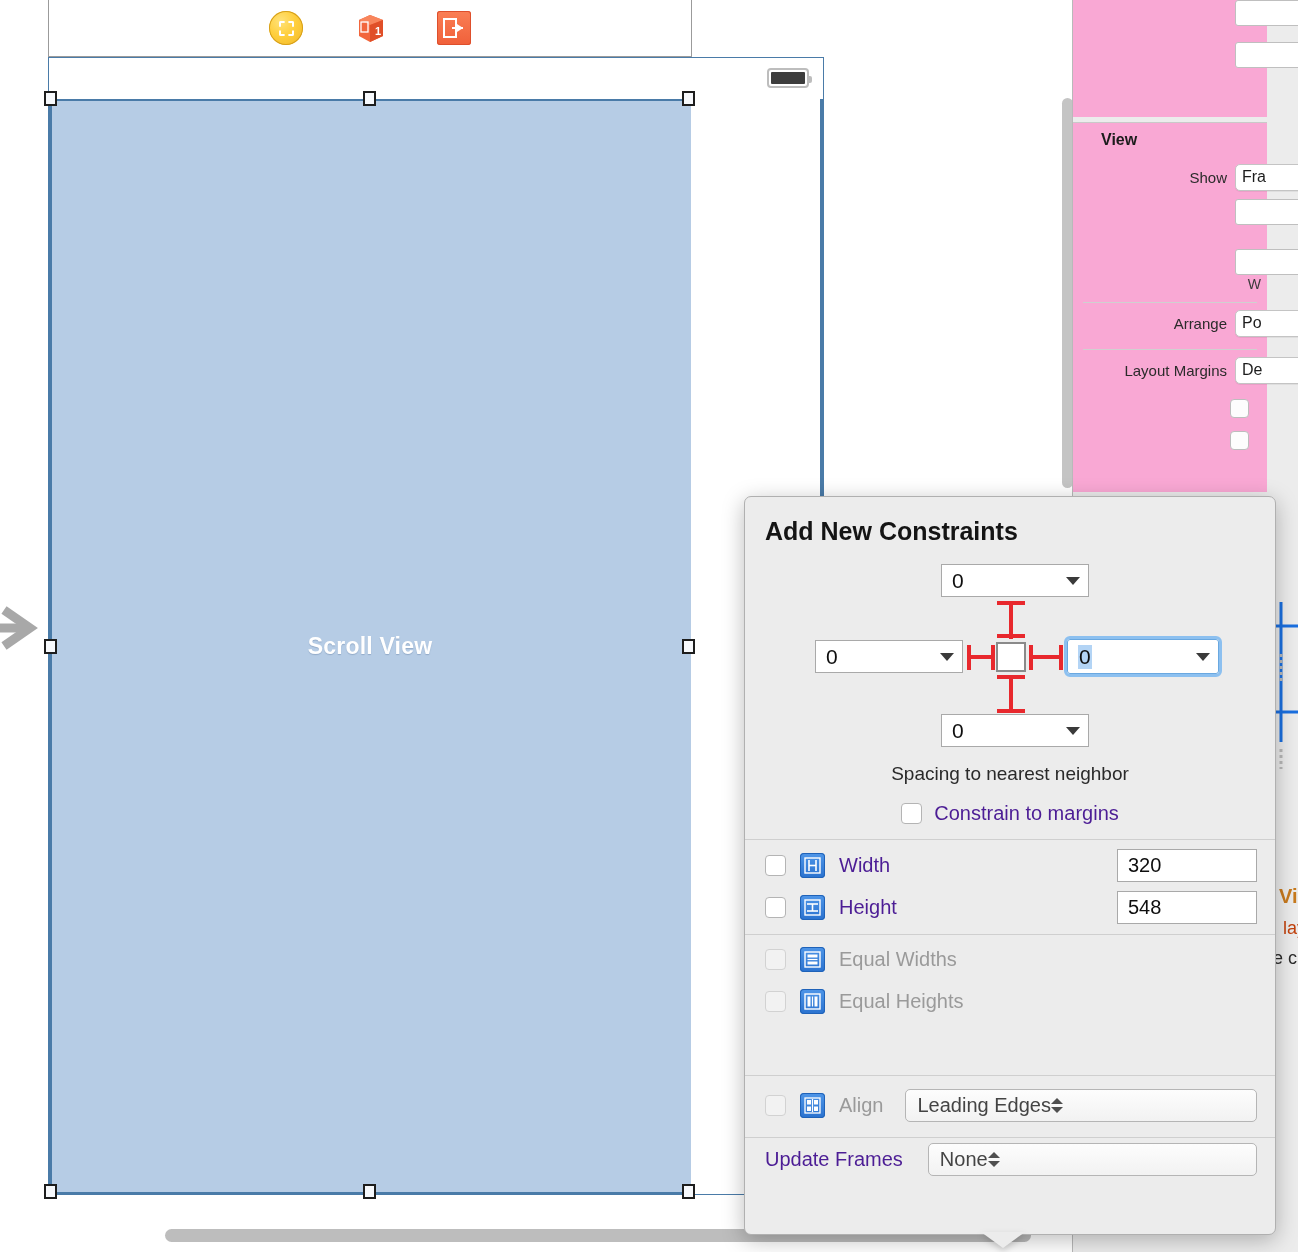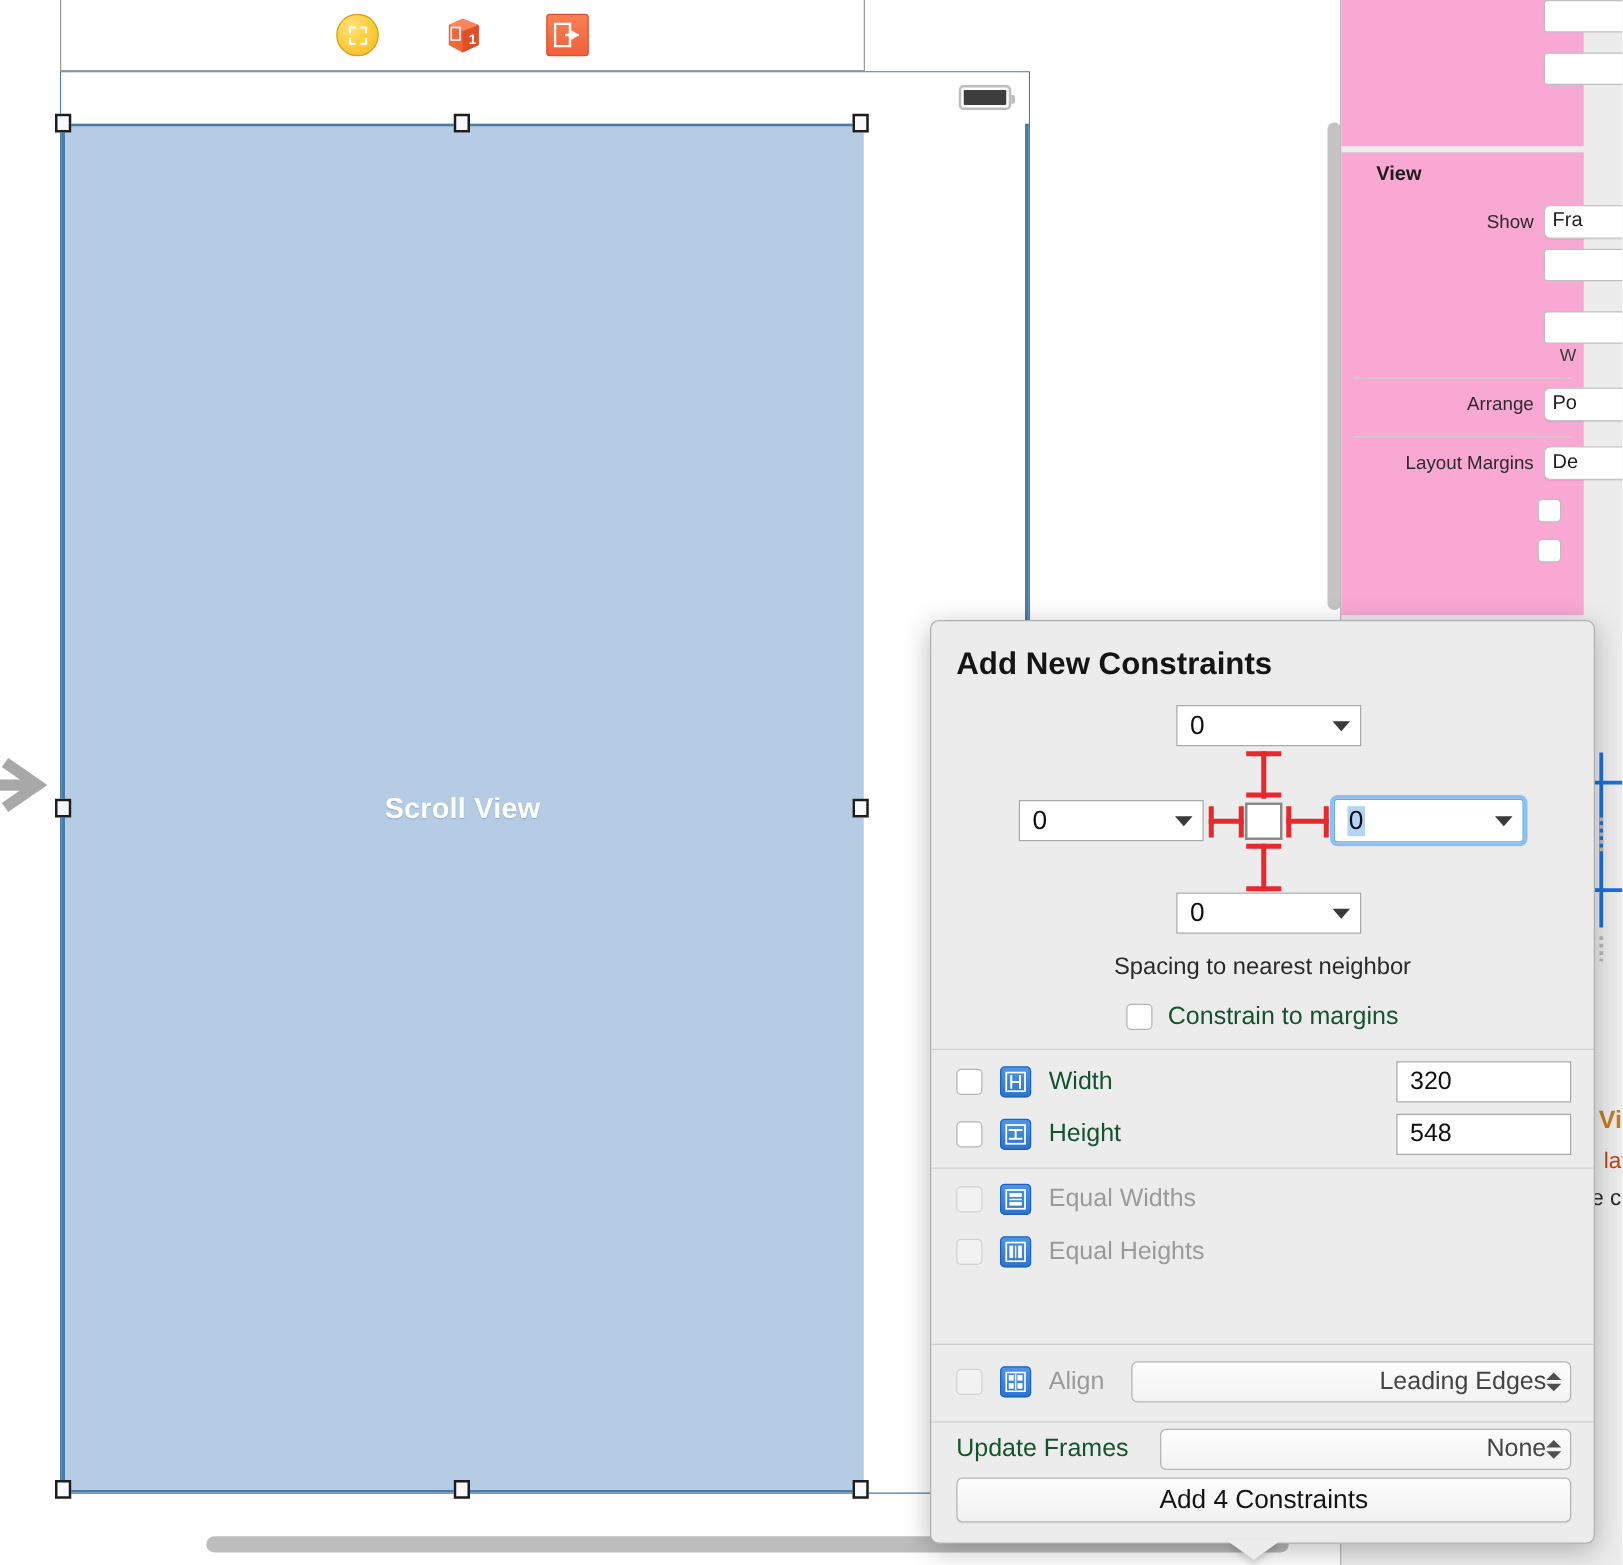--- a/index.html
+++ b/index.html
@@ -230,33 +230,33 @@
   }
   .pop-check.dim { background: #f2f2f2; border-color: #d2d2d2; }
   .pop-icon {
     width: 25px; height: 25px; border-radius: 4px;
     background: linear-gradient(#4f96e8, #2a72cf);
     box-shadow: inset 0 0 0 1px #1f62b8;
     display: flex; align-items: center; justify-content: center;
     flex: none;
   }
   .pop-icon svg { display: block; }
-  .pop-label { font-size: 20px; color: #14532d; }
+  .pop-label { font-size: 20px; color: #4c1d95; }
   .pop-label.dim { color: #9a9a9a; }
   .pop-value {
     background: #ffffff; border: 1px solid #a9a9a9;
     height: 33px; width: 140px;
     display: flex; align-items: center; justify-content: space-between;
     padding: 0 8px 0 10px; font-size: 20px; color: #0e0e0e;
   }
   .pop-select {
     background: linear-gradient(#fdfdfd, #f2f2f2);
     border: 1px solid #b5b5b5; border-radius: 5px;
     height: 33px;
-    display: flex; align-items: center; justify-content: flex-end;
+    display: flex; align-items: center; justify-content: flex-start;
     padding: 0 7px 0 11px; font-size: 20px; color: #444;
   }
   .stepper-caret {
     display: flex; flex-direction: column; gap: 3px; align-items: center;
     color: #555;
   }
   .stepper-caret i { display: block; width: 0; height: 0; }
   .stepper-caret .up {
     border-left: 6px solid transparent; border-right: 6px solid transparent;
     border-bottom: 6px solid #4f4f4f;
@@ -552,20 +552,17 @@
       <span class="pop-label">Update Frames</span>
       <div class="pop-select" style="flex:1;">
         <span>None</span>
         <span class="stepper-caret">
           <i class="up"></i>
             <i class="dn"></i>
         </span>
       </div>
     </div>
 
-    <div id="add-constraints-btn">
-      <span>Add 4 Constraints</span>
-    </div>
   </div>
 
   <div id="popover-tail"></div>
 
 </div>
 
 </body></html>

